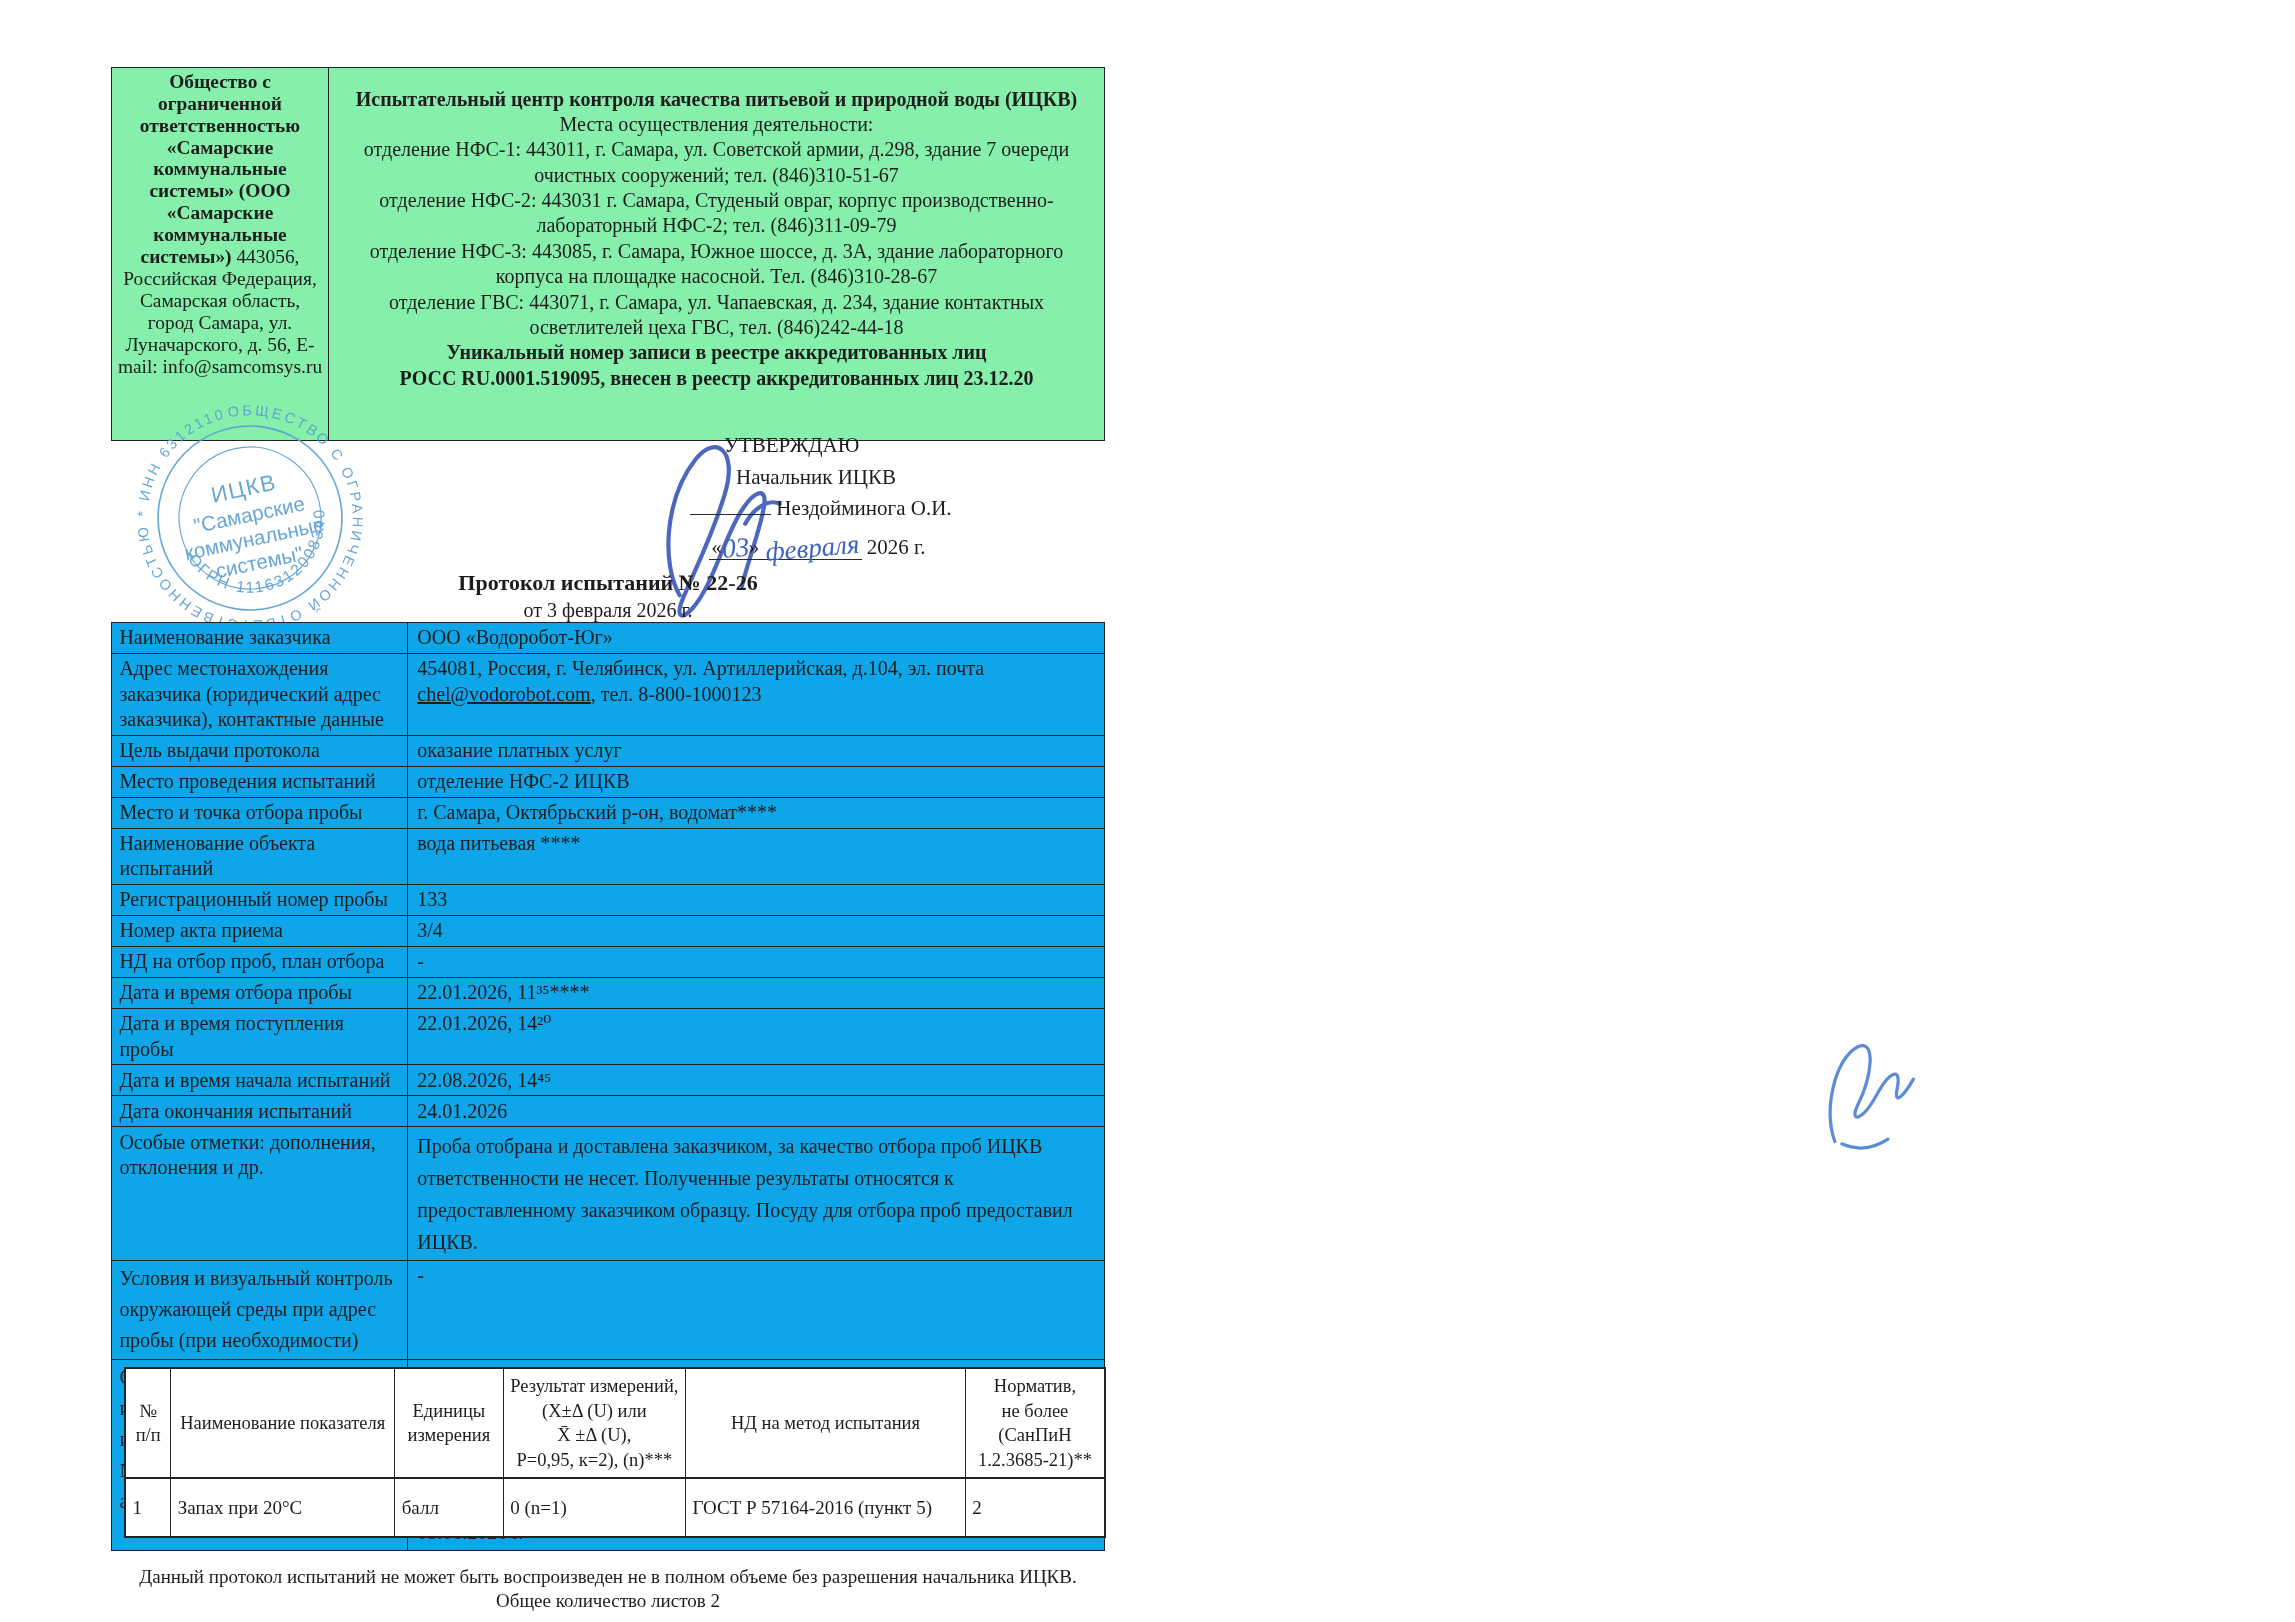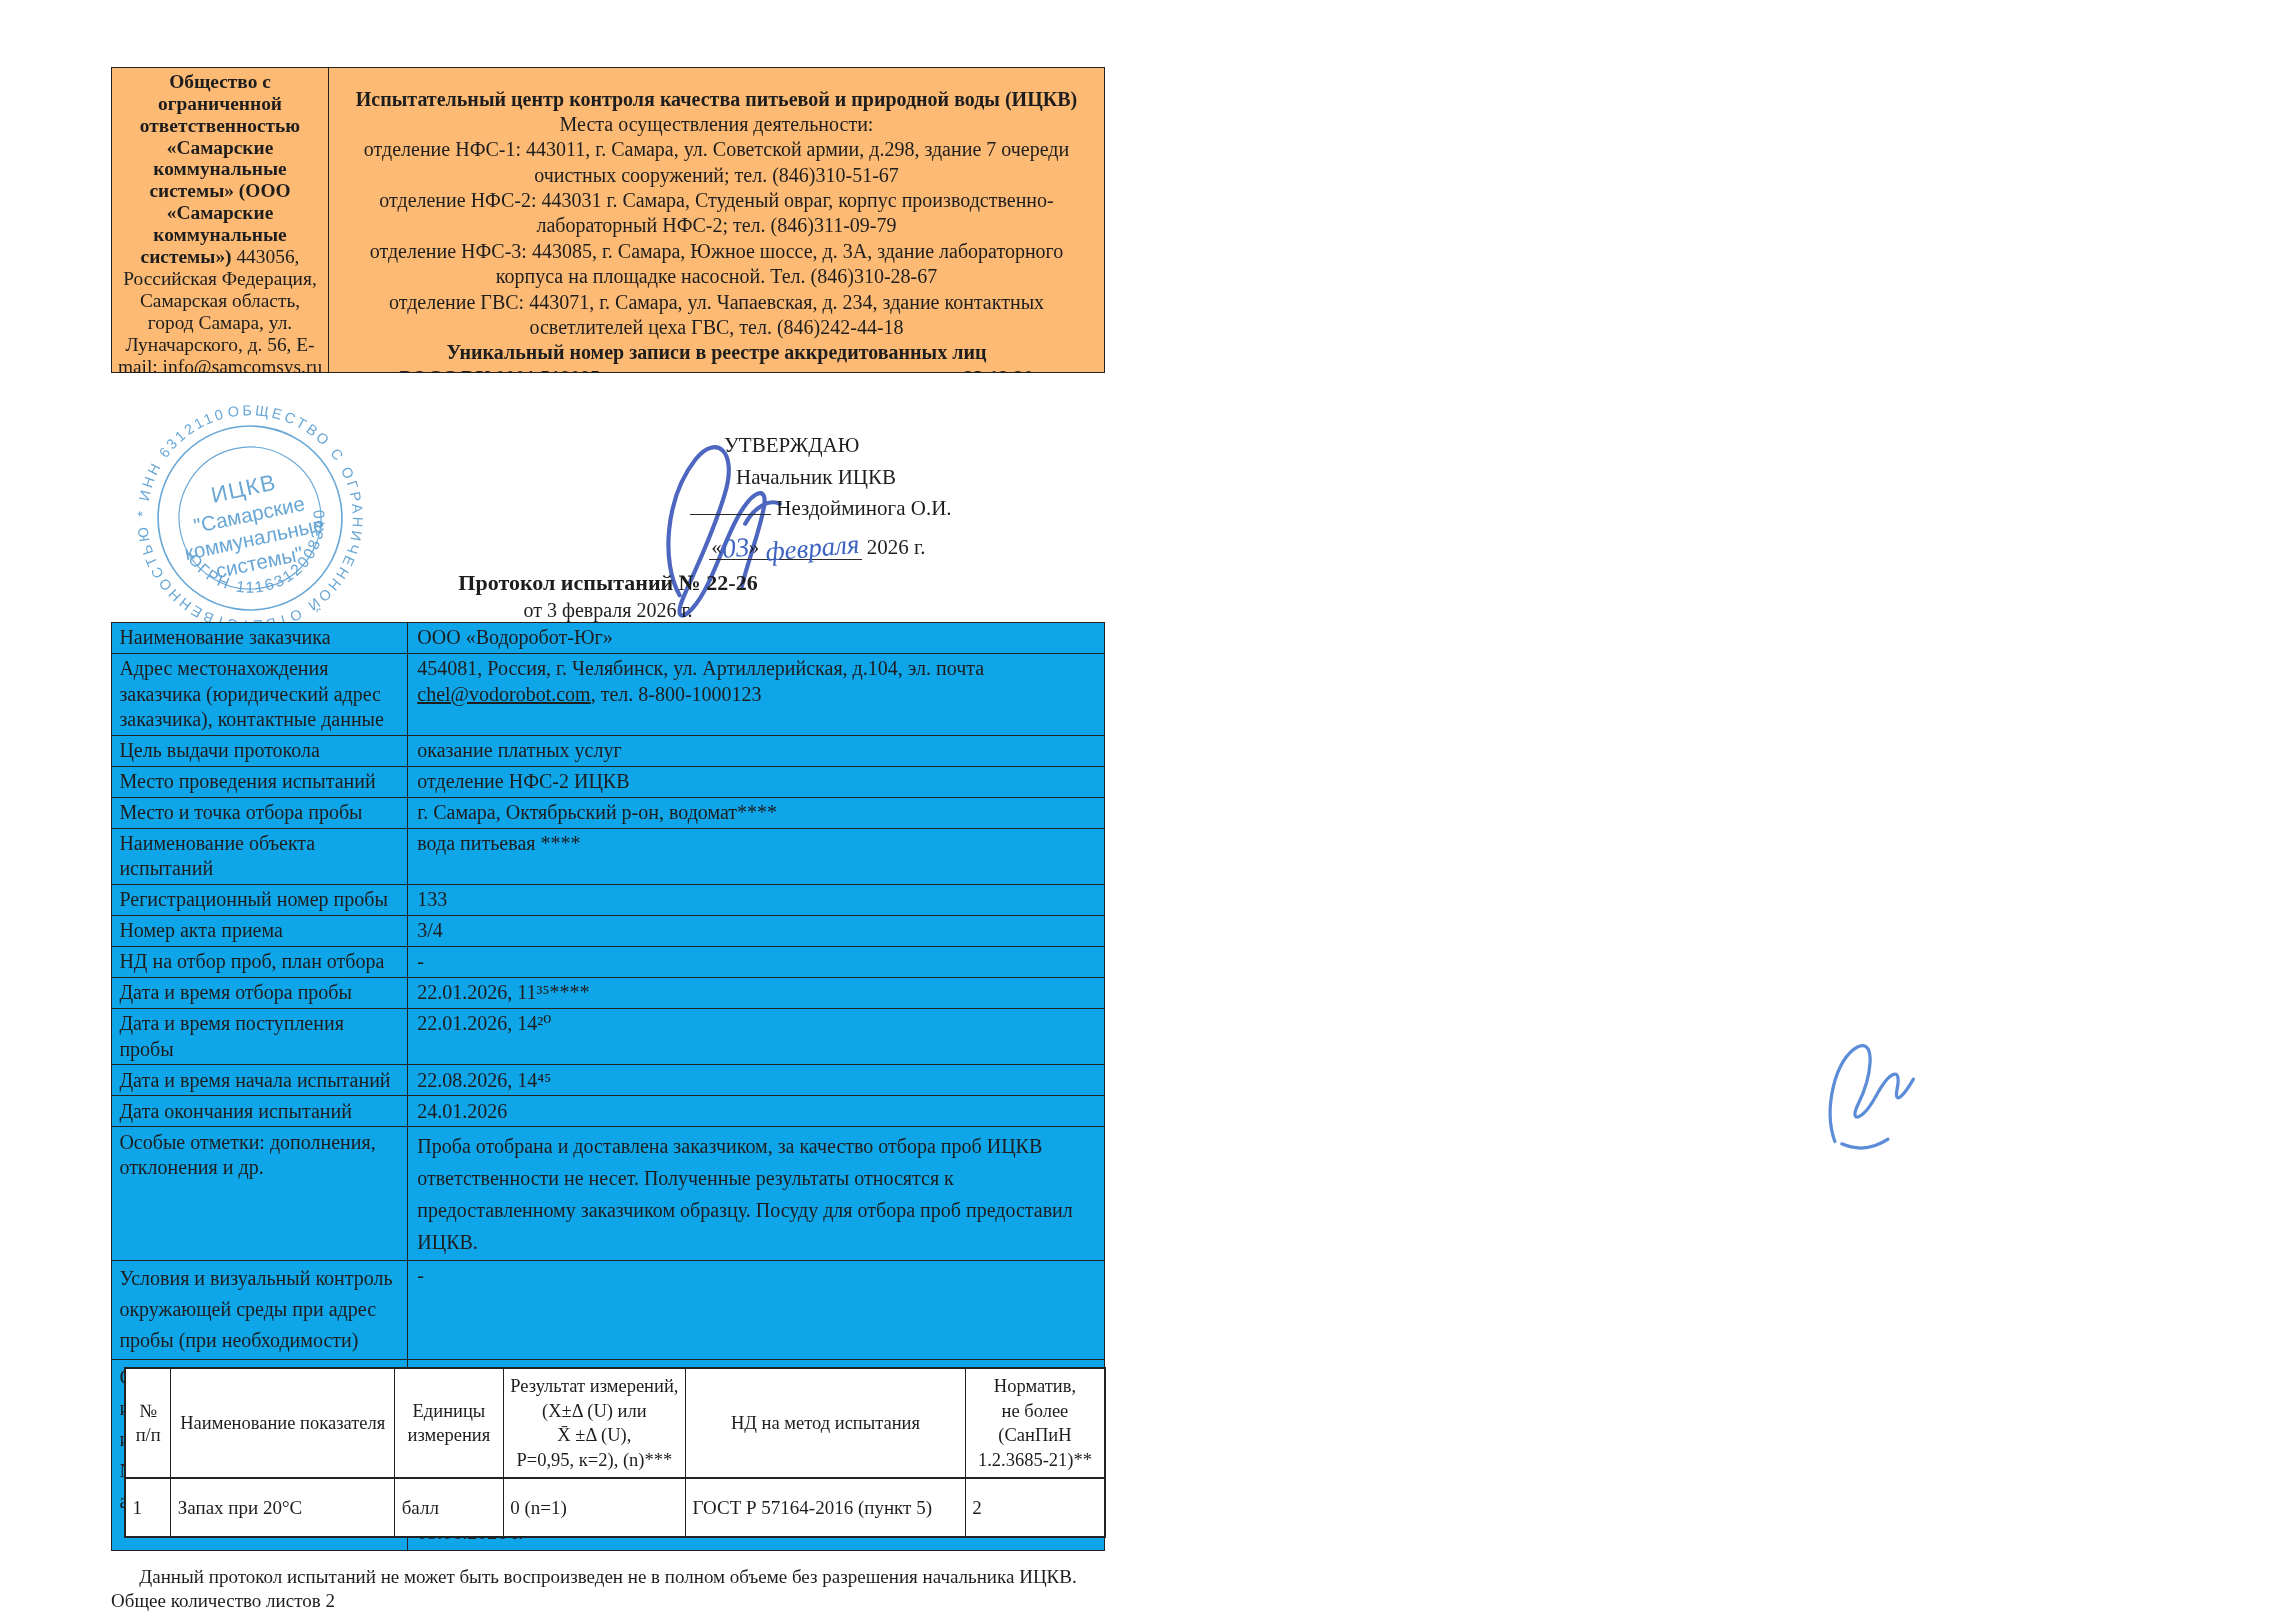--- a/index.html
+++ b/index.html
@@ -1,22 +1,22 @@
 <!DOCTYPE html>
 <html style="font-size:7.4px"><head>
 <meta charset="utf-8">
 <style>
   html,body{margin:0;padding:0;width:2295px;height:1623px;background:#ffffff;
     font-family:"Liberation Serif","DejaVu Serif",serif;color:#1d1d1d;}
   .page{position:absolute;top:0;height:1623px;width:1148px;}
   #page1{left:0;} #page2{left:1148px;}
 
   
-  .org-table{position:absolute;left:111px;top:67px;width:994px;height:306px;
-    border:1.9px solid #222;display:flex;box-sizing:border-box;overflow:hidden;background:#fdba74;}
+  .org-table{position:absolute;left:111px;top:67px;width:994px;height:374px;
+    border:1.9px solid #222;display:flex;box-sizing:border-box;overflow:hidden;background:#86efac;}
   .org-left{width:217px;border-right:1.4px solid #222;box-sizing:border-box;
     padding:2.8px 3.7px;text-align:center;font-size:19.4px;line-height:1.13;}
   .org-name{font-weight:bold;}
   .org-addr{font-weight:normal;}
   .org-right{flex:1;padding:18.5px 12px 3.7px 12px;text-align:center;font-size:20px;line-height:1.27;}
   .org-right .b{font-weight:bold;}
 
   
   .stamp{position:absolute;left:124px;top:392px;width:252px;height:252px;opacity:.92;}
 
@@ -61,21 +61,21 @@
   table.res{border:2.3px solid #222;}
   .res .c0{width:3.6%;} .res .c1{width:23.4%;} .res .c2{width:10.6%;}
   .res .c3{width:18.8%;} .res .c4{width:29.6%;} .res .c5{width:14.0%;}
   #restable1{position:absolute;left:124px;top:1367px;width:982px;}
   #restable1 th{height:101px;}
   #restable1 td{height:49px;}
 
   
   .footer1{position:absolute;left:111px;top:1566px;width:994px;font-size:19px;}
   .footer1 .f1{text-align:center;}
-  .footer1 .f2{text-align:left;margin-top:1.9px;}
+  .footer1 .f2{text-align:center;margin-top:1.9px;}
 </style>
 </head>
 <body>
 
 <div class="page" id="page1">
 
   <div class="org-table">
     <div class="org-left">
       <span class="org-name">Общество с ограниченной ответственностью «Самарские коммунальные системы» (ООО «Самарские коммунальные системы»)</span>
       <span class="org-addr">443056, Российская Федерация, Самарская область, город Самара, ул. Луначарского, д. 56, E-mail: info@samcomsys.ru</span>

